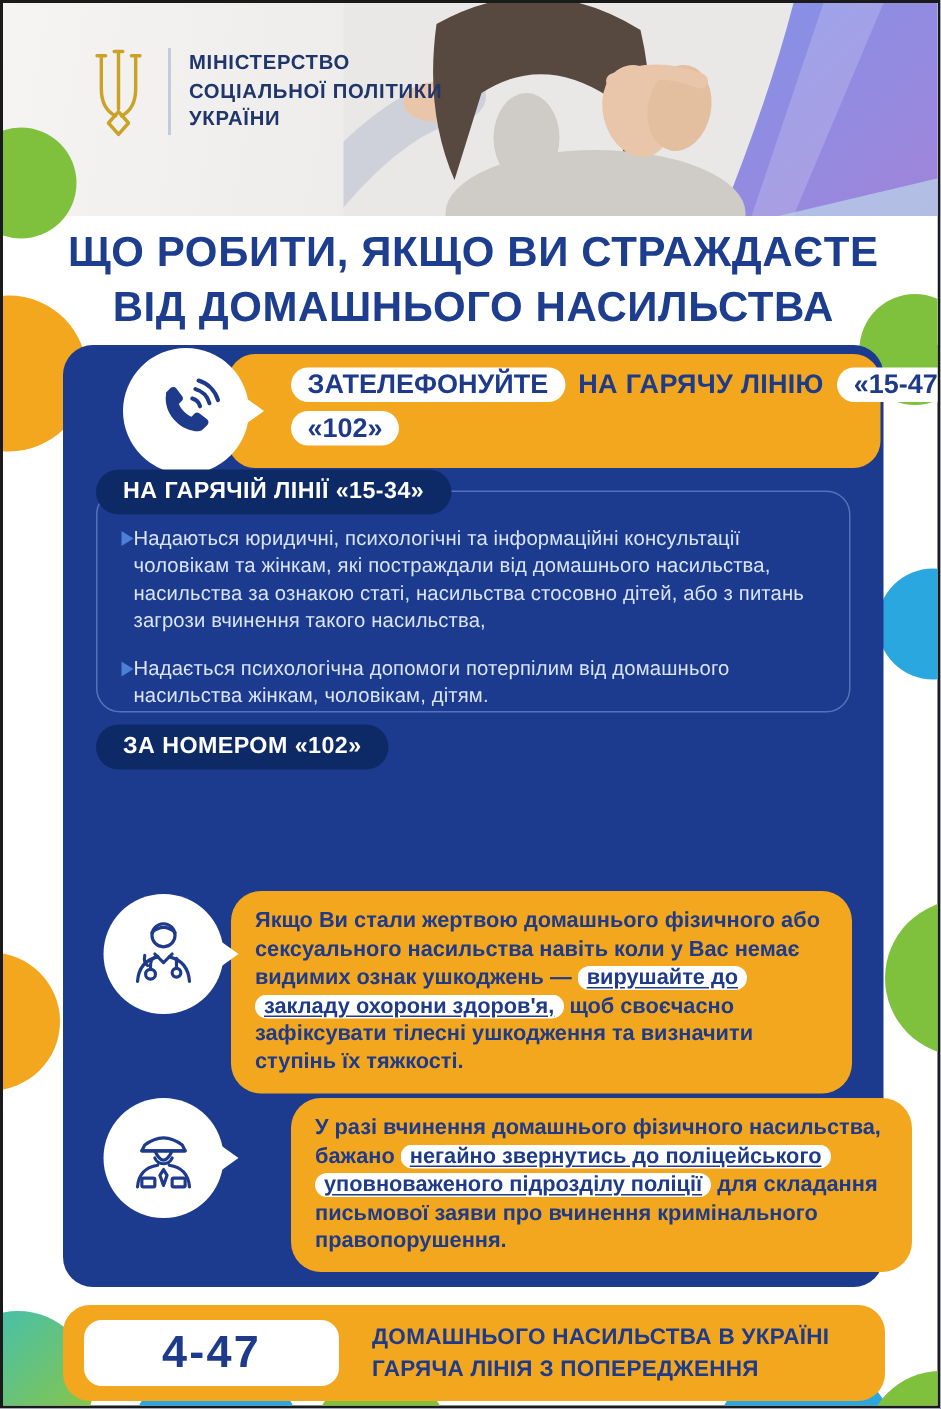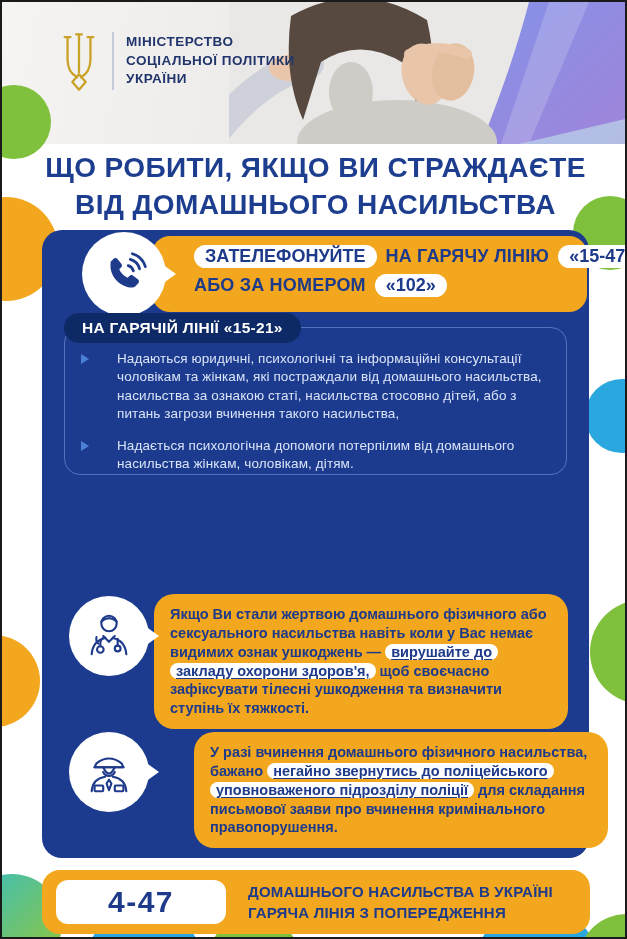--- a/index.html
+++ b/index.html
@@ -44,21 +44,21 @@
   .sect-box{position:absolute;left:22px;width:503px;border:1.5px solid rgba(130,160,225,.55);
     border-radius:16px;box-sizing:border-box;}
   .sect-box.one{top:97px;height:148px;}
   .sect-box.two{top:267px;height:96px;}
   .sect-pill{position:absolute;left:22px;height:30px;background:#0e2a66;border-radius:15px;
     display:flex;align-items:center;padding:0 18px;color:#ffffff;font-weight:800;font-size:15.5px;
     letter-spacing:.3px;white-space:nowrap;z-index:2;}
   .sect-pill.one{top:83px;}
   .sect-pill.two{top:253px;}
   .bullets{padding:22px 20px 0 16px;}
-  .bullet{display:flex;gap:28px;margin-bottom:13px;}
+  .bullet{display:flex;gap:0;margin-bottom:13px;}
   .tri{flex:0 0 auto;width:0;height:0;margin-top:4px;
     border-top:5px solid transparent;border-bottom:5px solid transparent;border-left:8px solid #4c7fd6;}
   .bullet p{margin:0;color:#d9e4f8;font-size:13.5px;line-height:1.37;letter-spacing:.1px;}
   
   .advice-circle{width:80px;height:80px;left:27px;}
   .advice-circle.medical{top:366px;}
   .advice-circle.police{top:502px;}
   .bubble{position:absolute;left:112px;width:414px;background:#f2a71e;border-radius:20px;
     box-sizing:border-box;padding:11px 16px;color:#1e3a8a;font-weight:600;font-size:14.5px;line-height:1.3;}
   .bubble.medical{top:364px;}
@@ -141,49 +141,49 @@
 
   <div class="panel">
 
     <div class="call-banner">
       <div class="banner-row">
         <span class="white-pill">ЗАТЕЛЕФОНУЙТЕ</span>
         <span class="banner-text">НА ГАРЯЧУ ЛІНІЮ</span>
         <span class="white-pill">«15-47»</span>
       </div>
       <div class="banner-row">
-        <span class="banner-text">АБО ЗА НОМЕРОМ</span>
         <span class="white-pill">«102»</span>
       </div>
     </div>
     <div class="icon-circle phone-circle">
       <svg width="50" height="50" viewBox="0 0 48 48">
         <path d="M11 16c0 11 10 21 21 21 1 0 2-.4 2.7-1.1l3-3c1-1 .9-2.7-.2-3.6l-5-3.9c-.9-.7-2.2-.6-3 .2l-2 2c-3.6-1.6-6.5-4.5-8.1-8.1l2-2c.8-.8.9-2.1.2-3l-3.9-5c-.9-1.1-2.6-1.2-3.6-.2l-3 3C11.4 13 11 15 11 16z" fill="#1e3a8a"></path>
         <g stroke="#1e3a8a" stroke-width="2.6" fill="none" stroke-linecap="round">
           <path d="M28 16 a7 7 0 0 1 5 5"></path>
           <path d="M30 10 a13 13 0 0 1 9 9"></path>
           <path d="M32 4.5 a18.5 18.5 0 0 1 12.5 12.5"></path>
         </g>
       </svg>
     </div>
 
-    <div class="sect-pill one">НА ГАРЯЧІЙ ЛІНІЇ «15-21»</div>
+    <div class="sect-pill one">НА ГАРЯЧІЙ ЛІНІЇ «15-34»</div>
     <div class="sect-box one">
       <div class="bullets">
         <div class="bullet">
           <span class="tri"></span>
           <p>Надаються юридичні, психологічні та інформаційні консультації чоловікам та жінкам, які постраждали від домашнього насильства, насильства за ознакою статі, насильства стосовно дітей, або з питань загрози вчинення такого насильства,</p>
         </div>
         <div class="bullet">
           <span class="tri"></span>
           <p>Надається психологічна допомоги потерпілим від домашнього насильства жінкам, чоловікам, дітям.</p>
         </div>
       </div>
     </div>
 
+    <div class="sect-pill two">ЗА НОМЕРОМ «102»</div>
 
     <div class="icon-circle advice-circle medical">
       <svg width="50" height="50" viewBox="0 0 52 52">
         <g stroke="#1e3a8a" stroke-width="2.2" fill="none" stroke-linecap="round" stroke-linejoin="round">
           <circle cx="26" cy="13" r="8"></circle>
           <path d="M18 11 q8 -7 16 0"></path>
           <path d="M8 45 q1 -14 14 -17"></path>
           <path d="M44 45 q-1 -14 -14 -17"></path>
           <path d="M20 26 l6 6 6 -6"></path>
           <circle cx="17" cy="40" r="3.4"></circle>

